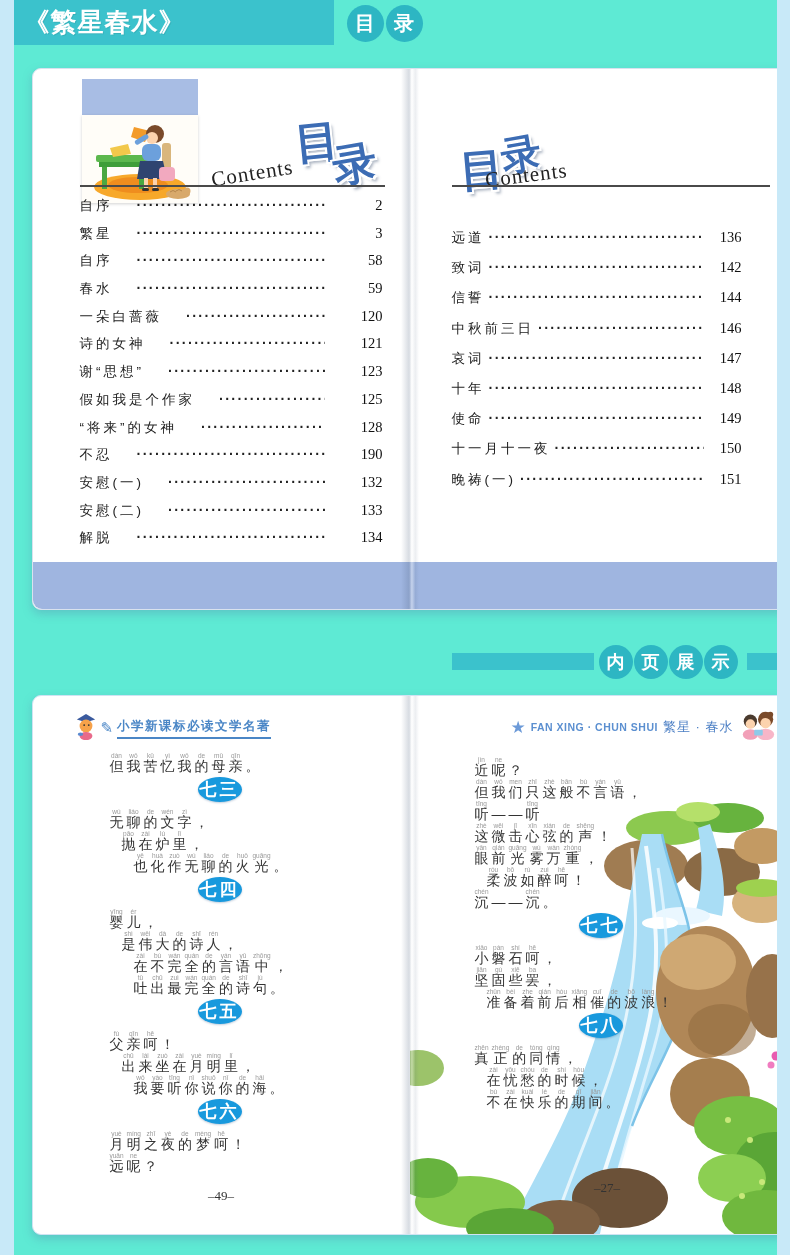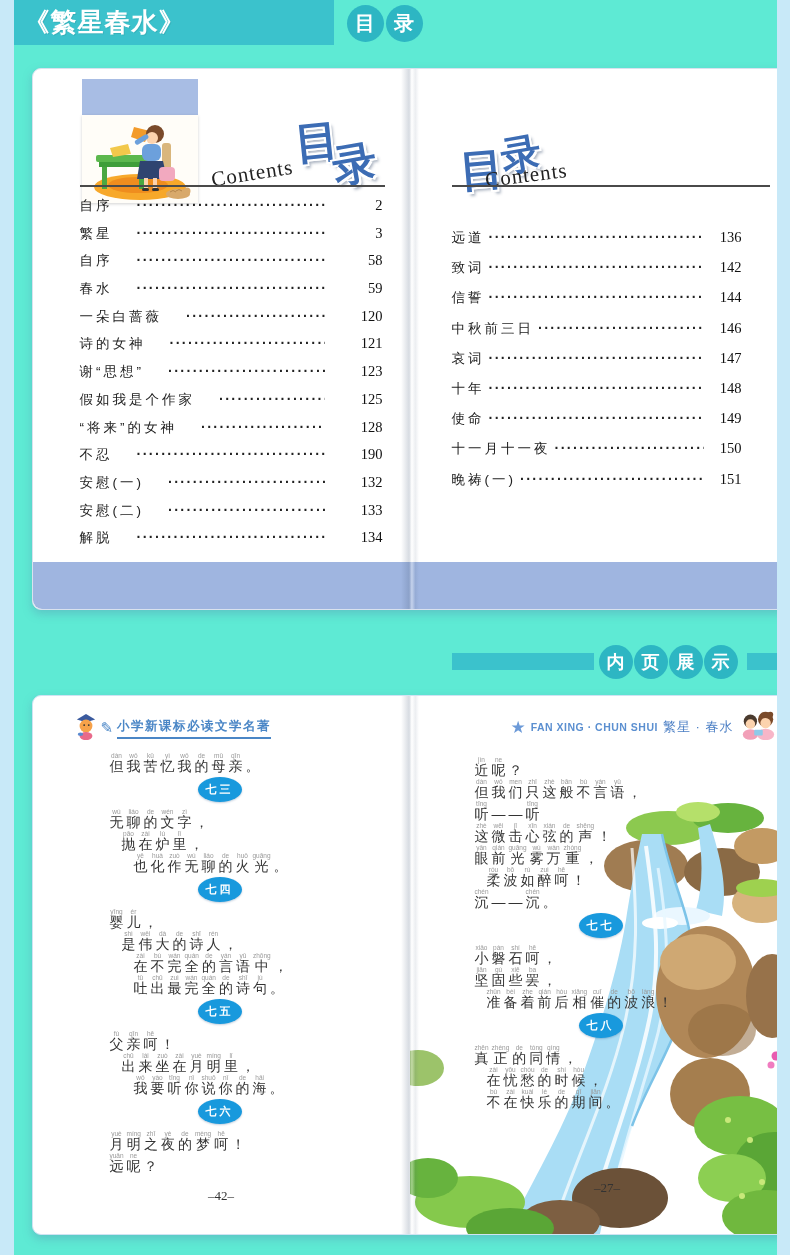--- a/index.html
+++ b/index.html
@@ -47,21 +47,21 @@
   .brand-cn{color:#4a7ec4;font-size:13px;font-weight:normal;letter-spacing:1px;}
   .star{color:#6c9ad8;font-size:17px;text-shadow:0 0 1px #fff;}
 
   .poem{position:absolute;z-index:2;}
   #poem-left{left:77px;top:56px;width:285px;}
   #poem-right{left:442px;top:60px;width:300px;}
   .poem-line{display:flex;align-items:flex-end;height:21px;margin-bottom:1px;}
   .cc{display:inline-flex;flex-direction:column;align-items:center;margin-right:3px;}
   .py{font-size:6.5px;line-height:7px;height:7px;color:#999;white-space:nowrap;}
   .ch{font-size:14px;line-height:14px;color:#333;font-weight:500;}
-  .poem-badge{width:44px;height:25px;border-radius:50%;background:#1899dd;color:#fff;font-size:11px;font-weight:bold;letter-spacing:3px;display:flex;align-items:center;justify-content:center;margin-top:4px;margin-bottom:6px;box-shadow:0 1px 2px rgba(0,60,120,.25);}
+  .poem-badge{width:44px;height:25px;border-radius:50%;background:#1899dd;color:#fff;font-size:17px;font-weight:bold;letter-spacing:3px;display:flex;align-items:center;justify-content:center;margin-top:4px;margin-bottom:6px;box-shadow:0 1px 2px rgba(0,60,120,.25);}
   #poem-left .poem-badge{margin-left:88px;}
   #poem-right .poem-badge{margin-left:104px;}
 
   .page-num{position:absolute;width:377px;text-align:center;font-family:"Liberation Serif",serif;font-size:13px;color:#333;z-index:4;}
   #page-num-26{left:0;top:492px;}
   #page-num-27{left:362px;top:484px;padding-left:24px;}
 
   .illu{position:absolute;left:377px;top:0;width:377px;height:538px;z-index:1;border-radius:0 9px 9px 0;overflow:hidden;}
 </style>
 </head>
@@ -1081,18 +1081,18 @@
             <span class="py">jiān</span>
             <span class="ch">间</span>
           </span>
           <span class="cc">
             <span class="py"></span>
             <span class="ch">。</span>
           </span>
         </div>
       </div>
 
-    <div class="page-num" id="page-num-26">–42–</div>
+    <div class="page-num" id="page-num-26">–49–</div>
     <div class="page-num" id="page-num-27">–27–</div>
 
     <div class="gutter"></div>
   </section>
 </div>
 
 </body></html>

